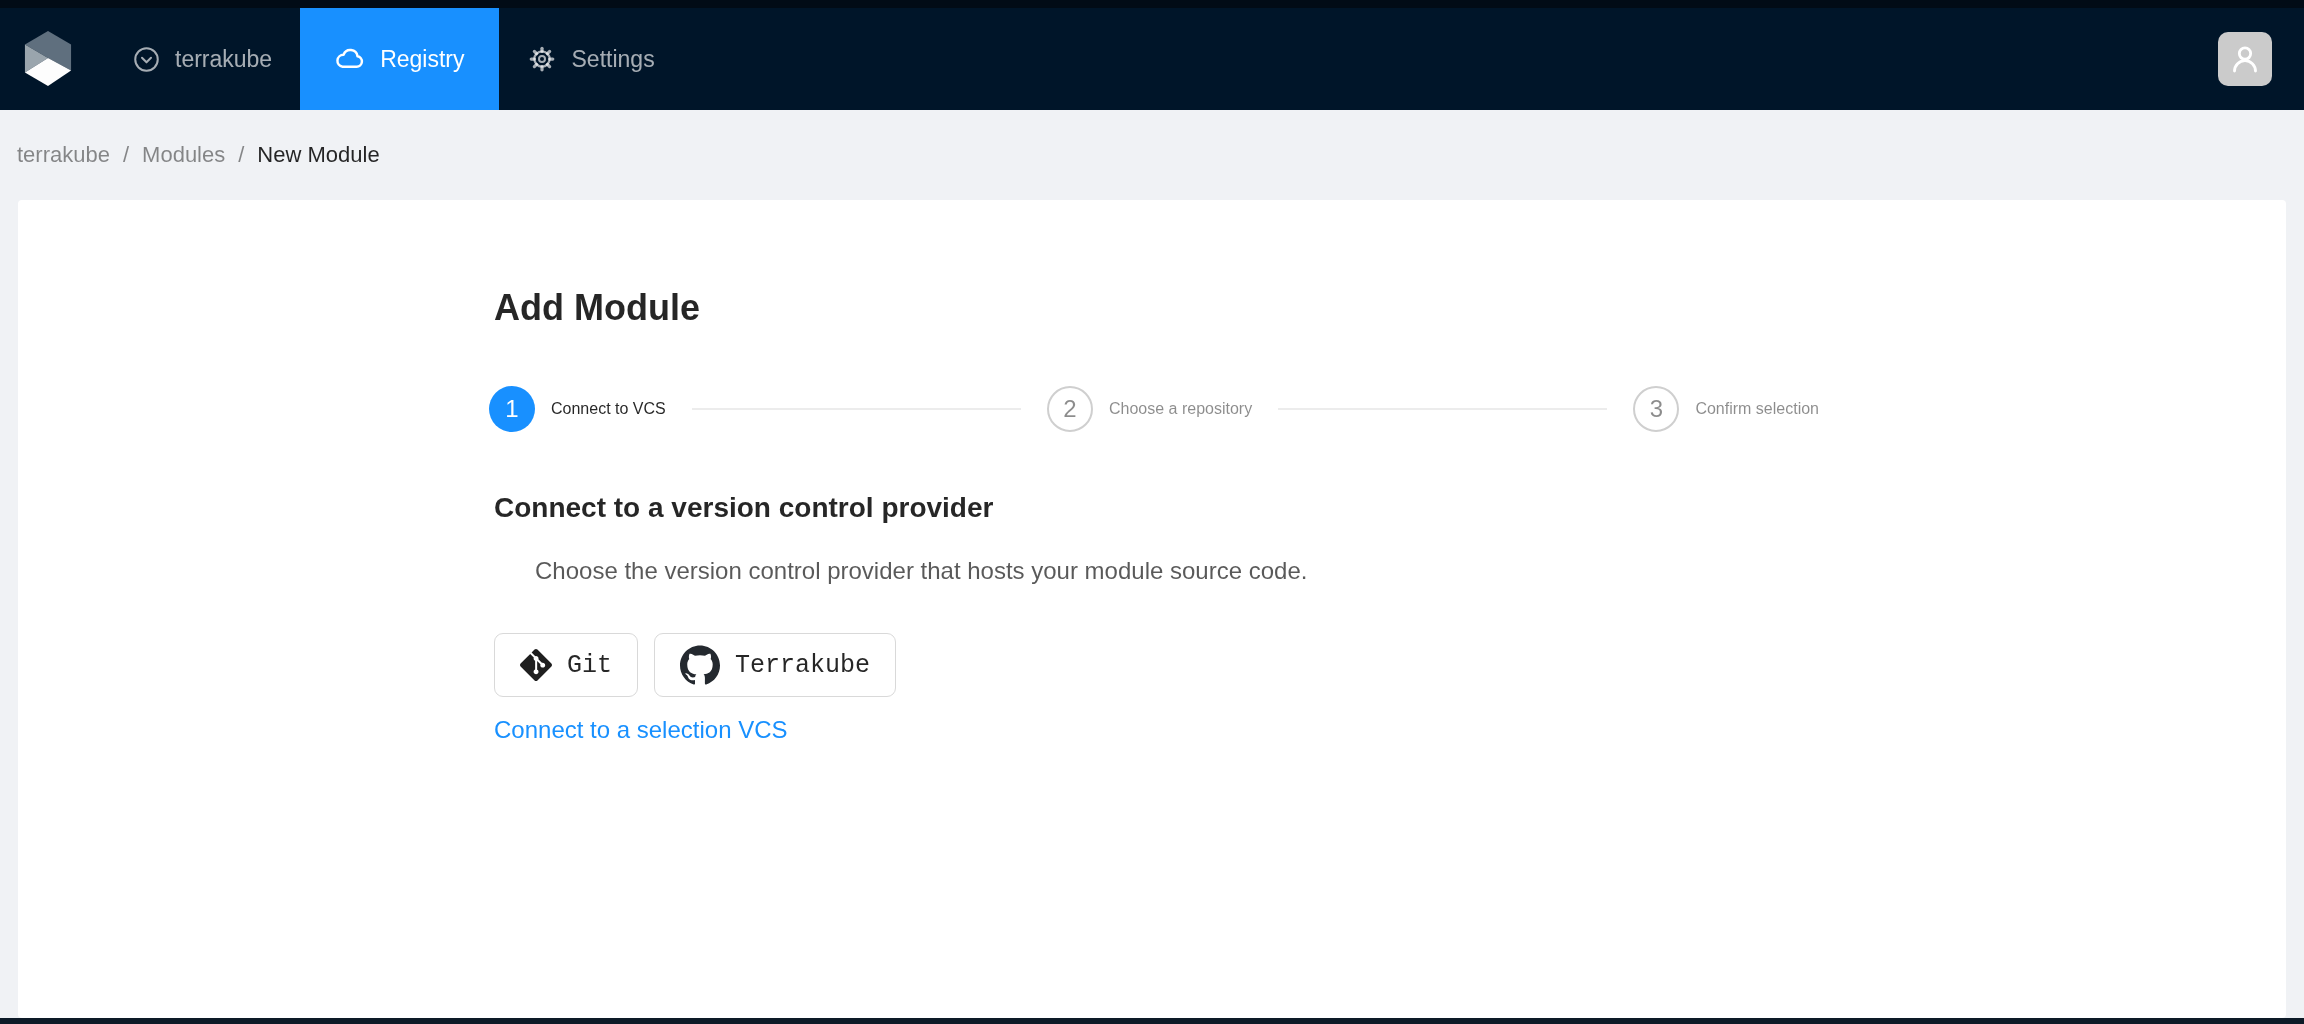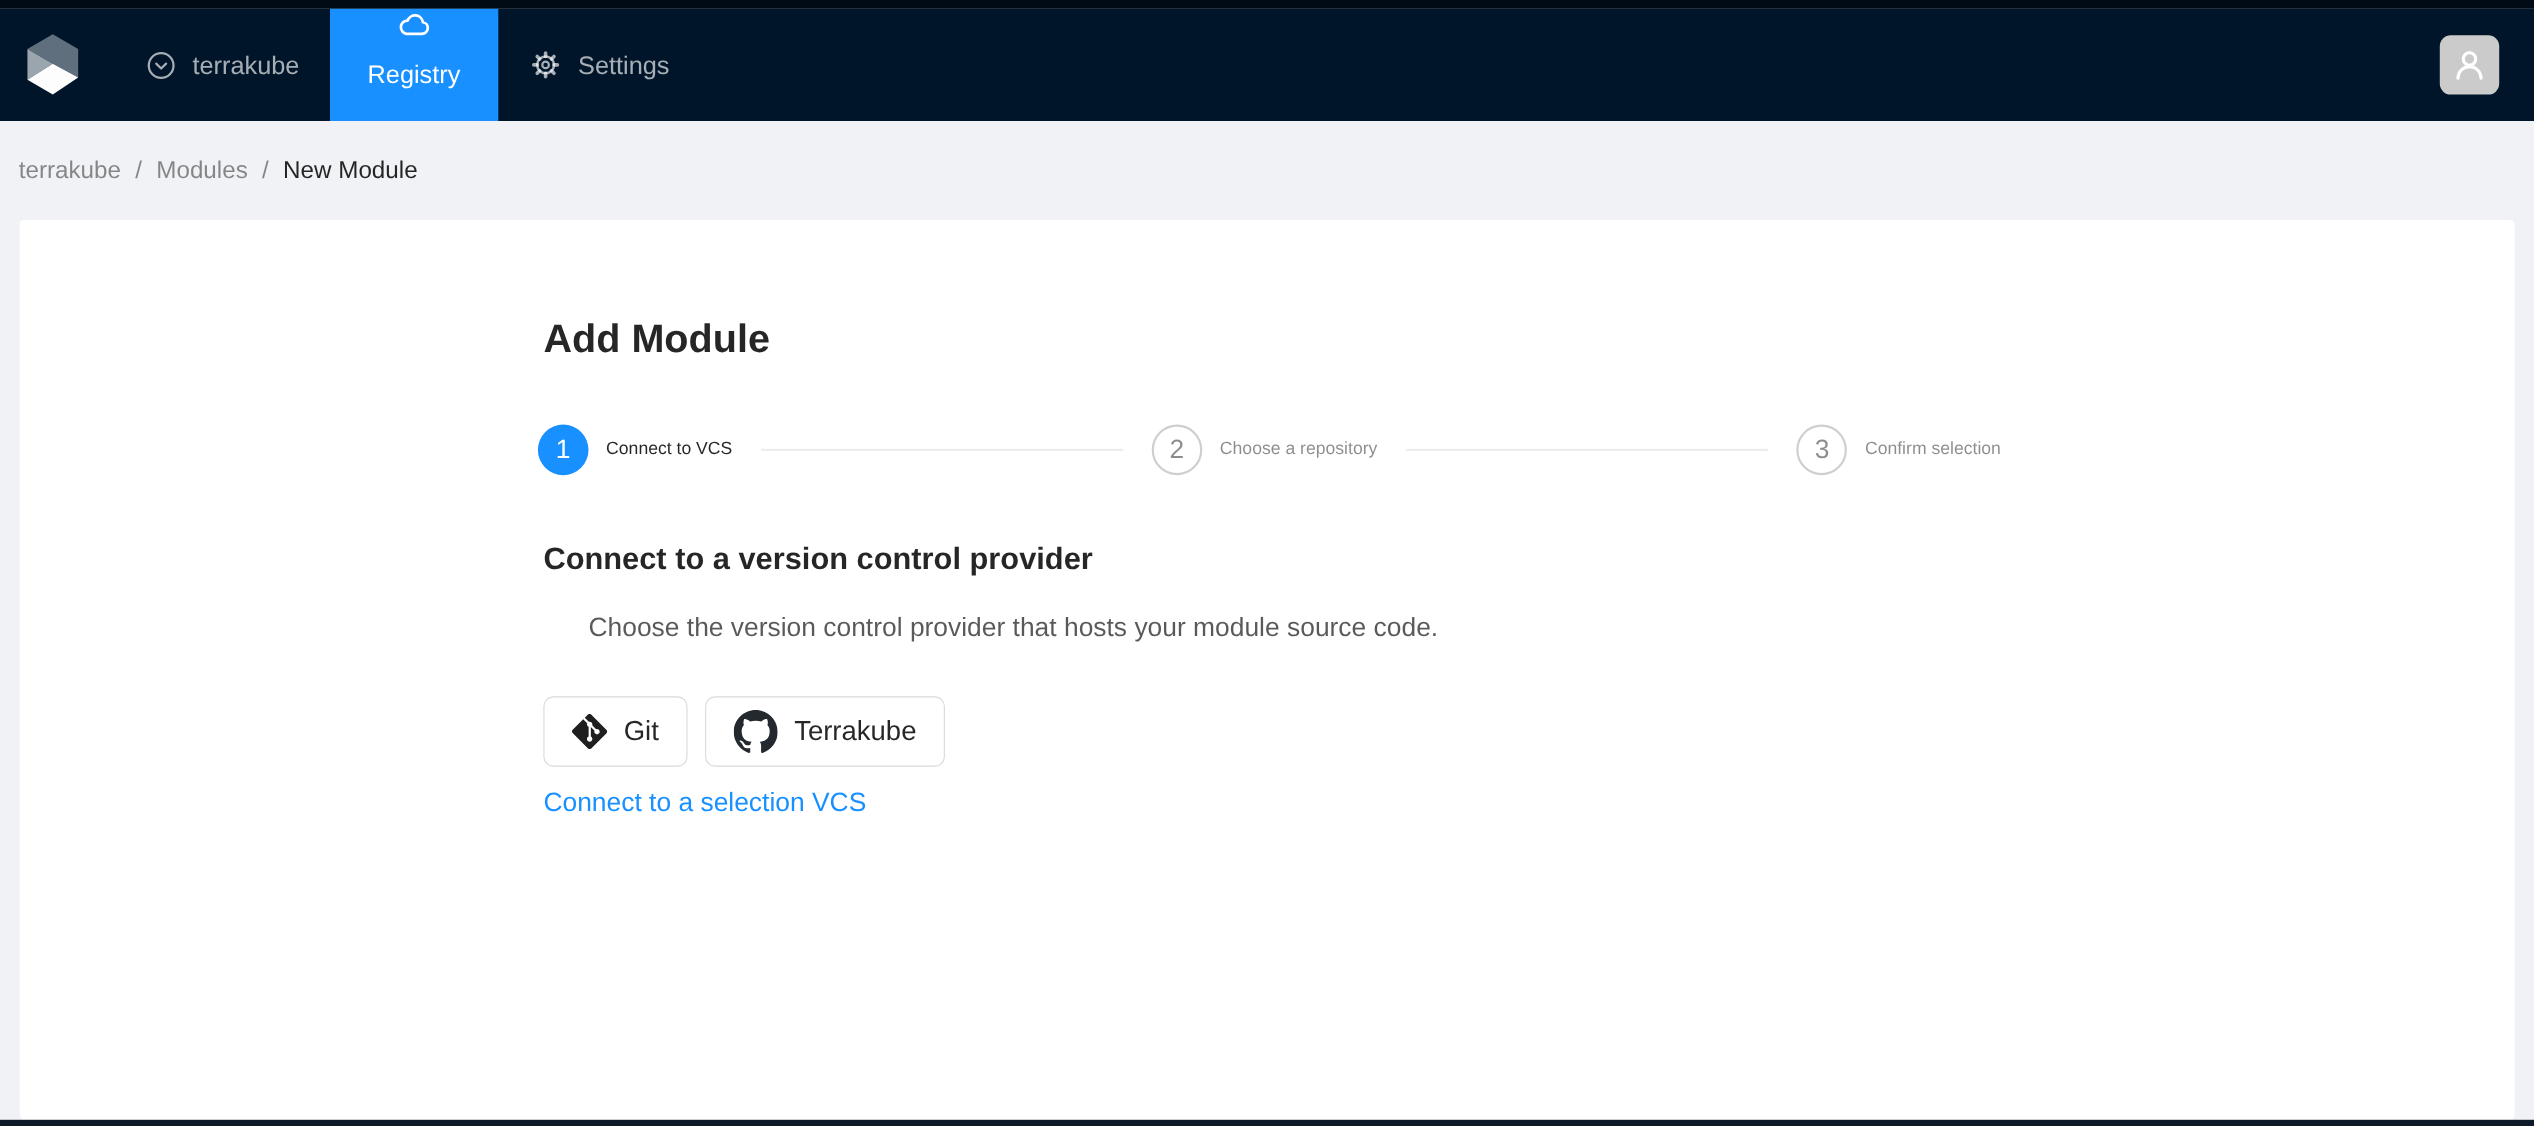--- a/index.html
+++ b/index.html
@@ -9,21 +9,21 @@
     font-family:"Liberation Sans", sans-serif;
     -webkit-font-smoothing:antialiased;
   }
   
   .window-top{position:absolute;top:0;left:0;right:0;height:8px;background:#010b16;}
   
   .navbar{position:absolute;top:8px;left:0;right:0;height:102px;background:#001529;display:flex;align-items:center;}
   .logo{margin-left:23px;width:50px;height:58px;flex:0 0 auto;}
   .nav-menu{display:flex;align-items:stretch;height:100%;margin-left:32px;}
   .nav-item{display:flex;align-items:center;gap:15px;padding:0 28px;color:rgba(255,255,255,0.65);font-size:23px;cursor:pointer;white-space:nowrap;}
-  .nav-item.active{background:#1890ff;color:#ffffff;padding:0 34px;flex-direction:column;}
+  .nav-item.active{background:#1890ff;color:#ffffff;padding:0 34px;}
   .nav-item svg{display:block;}
   .avatar{margin-left:auto;margin-right:32px;width:54px;height:54px;border-radius:10px;background:#cbcbcb;display:flex;align-items:center;justify-content:center;cursor:pointer;flex:0 0 auto;}
   
   .breadcrumb{position:absolute;top:110px;left:0;right:0;height:90px;display:flex;align-items:center;padding-left:17px;font-size:22px;color:rgba(0,0,0,0.45);}
   .breadcrumb .crumb{cursor:pointer;}
   .breadcrumb .sep{margin:0 13px;}
   .breadcrumb .current{color:rgba(0,0,0,0.85);}
   
   .card{position:absolute;left:18px;right:18px;top:200px;bottom:6px;background:#ffffff;border-radius:4px;box-sizing:border-box;padding:86px 22px 0 476px;}
   .title{font-size:36px;line-height:44px;font-weight:600;color:rgba(0,0,0,0.85);}
@@ -35,21 +35,21 @@
   .step.active .step-circle{background:#1890ff;color:#ffffff;}
   .step.wait .step-circle{background:#ffffff;border:2px solid #cfcfcf;color:rgba(0,0,0,0.45);}
   .step-label{margin-left:16px;font-size:16px;white-space:nowrap;}
   .step.active .step-label{color:rgba(0,0,0,0.85);}
   .step.wait .step-label{color:rgba(0,0,0,0.45);}
   .step-line{flex:1 1 auto;height:2px;background:#ececec;margin:0 26px;}
   
   .section-heading{margin-top:58px;font-size:28px;line-height:36px;font-weight:700;color:rgba(0,0,0,0.85);}
   .section-desc{margin-top:30px;font-size:24px;line-height:30px;color:rgba(0,0,0,0.65);margin-left:41px;}
   .vcs-buttons{margin-top:47px;display:flex;gap:16px;}
-  .vcs-btn{display:flex;align-items:center;gap:15px;height:64px;padding:0 25px;background:#ffffff;border:1.5px solid #d9d9d9;border-radius:9px;font-size:25px;color:rgba(0,0,0,0.85);cursor:pointer;font-family:Liberation Sans, sans-serif;}
+  .vcs-btn{display:flex;align-items:center;gap:15px;height:64px;padding:0 25px;background:#ffffff;border:1.5px solid #d9d9d9;border-radius:9px;font-size:25px;color:rgba(0,0,0,0.85);cursor:pointer;font-family:Liberation Mono, monospace;}
   .vcs-btn svg{display:block;}
   .vcs-link{margin-top:19px;font-size:24px;color:#1890ff;cursor:pointer;width:fit-content;}
   
   .bottom-strip{position:absolute;bottom:0;left:0;right:0;height:6px;background:#0d1a27;}
 </style>
 </head>
 <body>
 
 <div class="window-top"></div>
 

